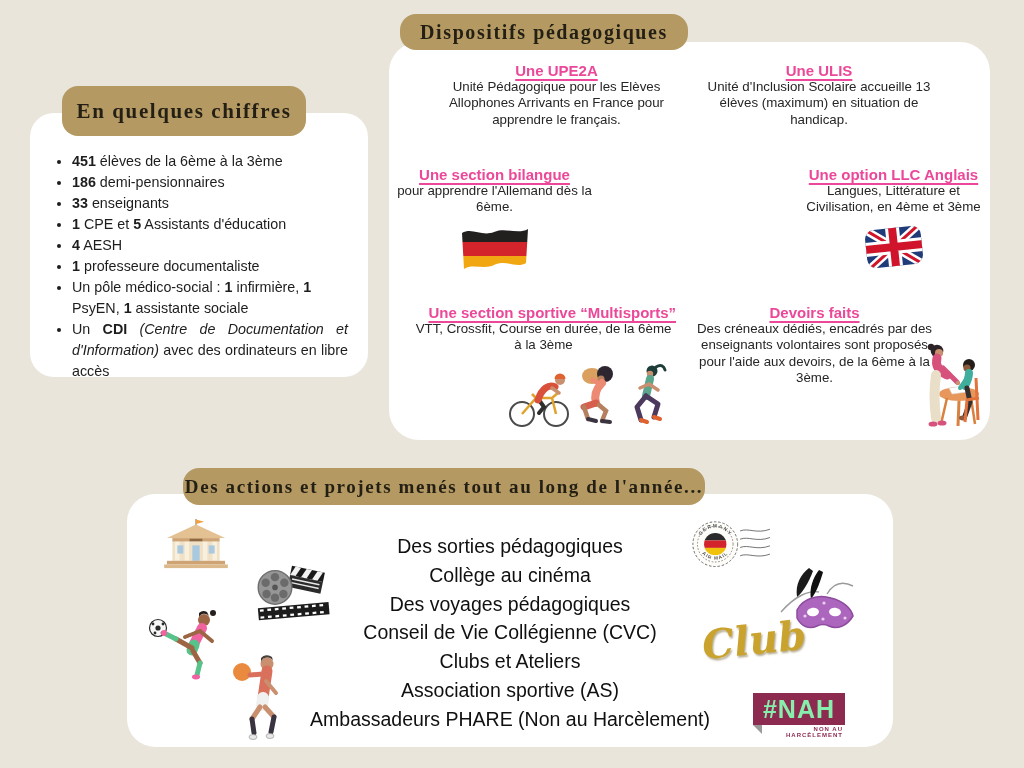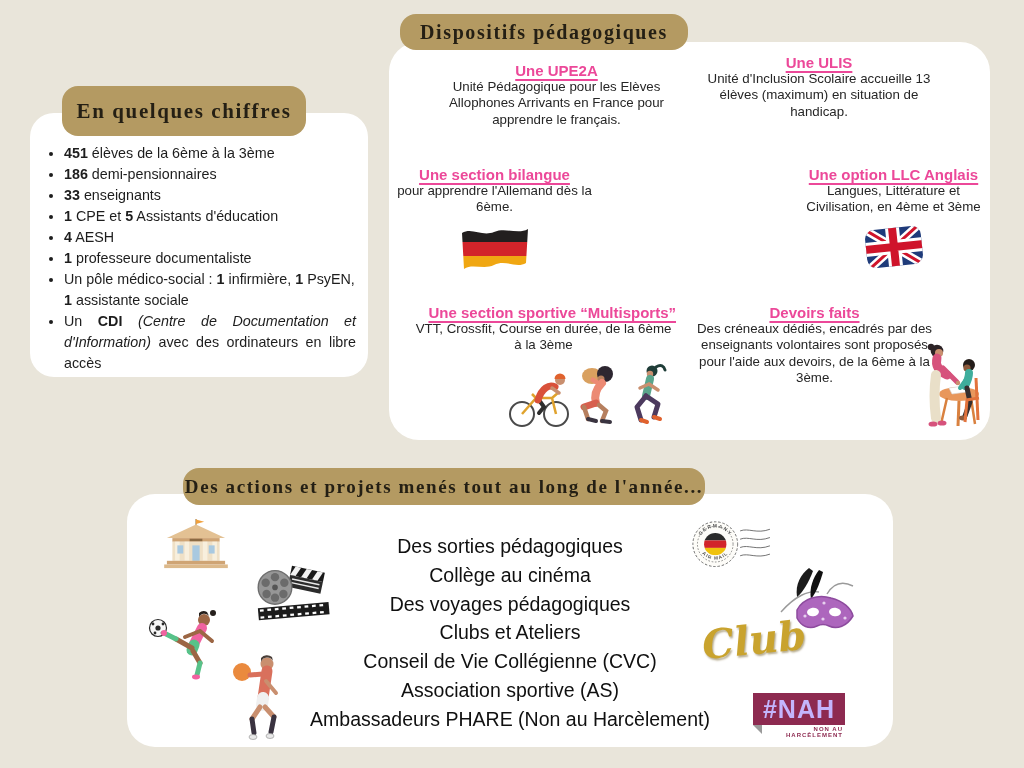--- a/index.html
+++ b/index.html
@@ -9,21 +9,21 @@
   .banner{
     position:absolute;background:#b49a62;color:#241f14;
     display:flex;align-items:center;justify-content:center;
     border-radius:16px;font-family:cursive;letter-spacing:1.6px;
     white-space:nowrap;z-index:3;font-weight:600;
   }
   .card{position:absolute;background:#ffffff;z-index:1;}
 
   
   .stats-content{position:absolute;left:16px;right:12px;top:30px;}
-  .stats-list{margin:0;padding:0 0 0 18px;list-style:disc;}
+  .stats-list{margin:8px;padding:0 0 0 18px;list-style:disc;}
   .stats-list li{font-size:14.3px;line-height:1.47;color:#1d1d1d;}
   .stats-list li:last-child{text-align:justify;}
   .stats-list b{font-weight:700;}
   .stats-list i{font-style:italic;}
 
   
   .section{position:absolute;display:flex;flex-direction:column;align-items:center;}
   .sec-heading{font-weight:700;font-size:15px;color:#ec4899;text-align:center;
     text-decoration:underline;text-underline-offset:3px;text-decoration-thickness:1.5px;}
   .sec-body{font-size:13.3px;line-height:1.24;color:#262626;text-align:center;margin-top:0;}
@@ -34,21 +34,21 @@
   .actions-list{position:absolute;left:0;right:0;top:38px;text-align:center;z-index:2;}
   .action-line{font-size:19.5px;line-height:28.8px;color:#101010;}
   .deco{position:absolute;z-index:1;}
 
   .club-script{
     font-family:"DejaVu Serif",serif;font-style:italic;font-weight:700;
     font-size:40px;color:#c9a32e;transform:rotate(-6deg);
     text-shadow:1px 2px 2px rgba(96,74,12,0.45);
   }
   .nah{width:92px;}
-  .nah-box{background:#8d2a50;color:#c4b5fd;font-weight:800;font-size:25px;
+  .nah-box{background:#8d2a50;color:#86efac;font-weight:800;font-size:25px;
     letter-spacing:1px;text-align:center;padding:0 4px;line-height:32px;}
   .nah-strip{background:#ffffff;color:#8d2a50;font-size:6px;font-weight:700;
     letter-spacing:1px;text-align:right;padding:1px 2px 1px 14px;position:relative;}
   .nah-strip::before{content:"";position:absolute;left:0;top:0;border-style:solid;
     border-width:9px 0 0 9px;border-color:#9a9a9a transparent transparent transparent;}
 </style>
 </head>
 <body>
 
 <div class="canvas">
@@ -74,21 +74,21 @@
   <div class="banner" style="left:400px;top:14px;width:288px;height:36px;font-size:20px;">
     <span>Dispositifs pédagogiques</span>
   </div>
   <div class="card" style="left:389px;top:42px;width:601px;height:398px;border-radius:30px;">
 
     <div class="section" style="left:45px;top:20px;width:245px;">
       <div class="sec-heading">Une UPE2A</div>
       <div class="sec-body">Unité Pédagogique pour les Elèves Allophones Arrivants en France pour apprendre le français.</div>
     </div>
 
-    <div class="section" style="left:315px;top:12px;width:230px;">
+    <div class="section" style="left:315px;top:20px;width:230px;">
       <div class="sec-heading">Une ULIS</div>
       <div class="sec-body">Unité d'Inclusion Scolaire accueille 13 élèves (maximum) en situation de handicap.</div>
     </div>
 
     <div class="section" style="left:8px;top:124px;width:195px;">
       <div class="sec-heading">Une section bilangue</div>
       <div class="sec-body">pour apprendre l'Allemand dès la 6ème.</div>
       <div class="icon-box" style="margin-top:9px;">
         <svg width="70" height="48" viewBox="0 0 70 48">
           <defs>
@@ -205,22 +205,22 @@
 
   <div class="banner" style="left:183px;top:468px;width:522px;height:37px;font-size:19px;">
     <span>Des actions et projets menés tout au long de l'année...</span>
   </div>
   <div class="card" style="left:127px;top:494px;width:766px;height:253px;border-radius:28px;">
 
     <div class="actions-list">
       <div class="action-line">Des sorties pédagogiques</div>
       <div class="action-line">Collège au cinéma</div>
       <div class="action-line">Des voyages pédagogiques</div>
+      <div class="action-line">Conseil de Vie Collégienne (CVC)</div>
       <div class="action-line">Clubs et Ateliers</div>
-      <div class="action-line">Conseil de Vie Collégienne (CVC)</div>
       <div class="action-line">Association sportive (AS)</div>
       <div class="action-line">Ambassadeurs PHARE (Non au Harcèlement)</div>
     </div>
 
     <div class="deco" style="left:31px;top:25px;">
       <svg width="76" height="50" viewBox="0 0 80 55">
         <path d="M40,0 L40,7" stroke="#b49161" stroke-width="1.5"></path>
         <polygon points="40,0.5 49,3 40,5.5" fill="#f0a03c"></polygon>
         <polygon points="40,6 8,21 72,21" fill="#e3c193"></polygon>
         <rect x="14" y="21" width="52" height="4" fill="#cfa474"></rect>

